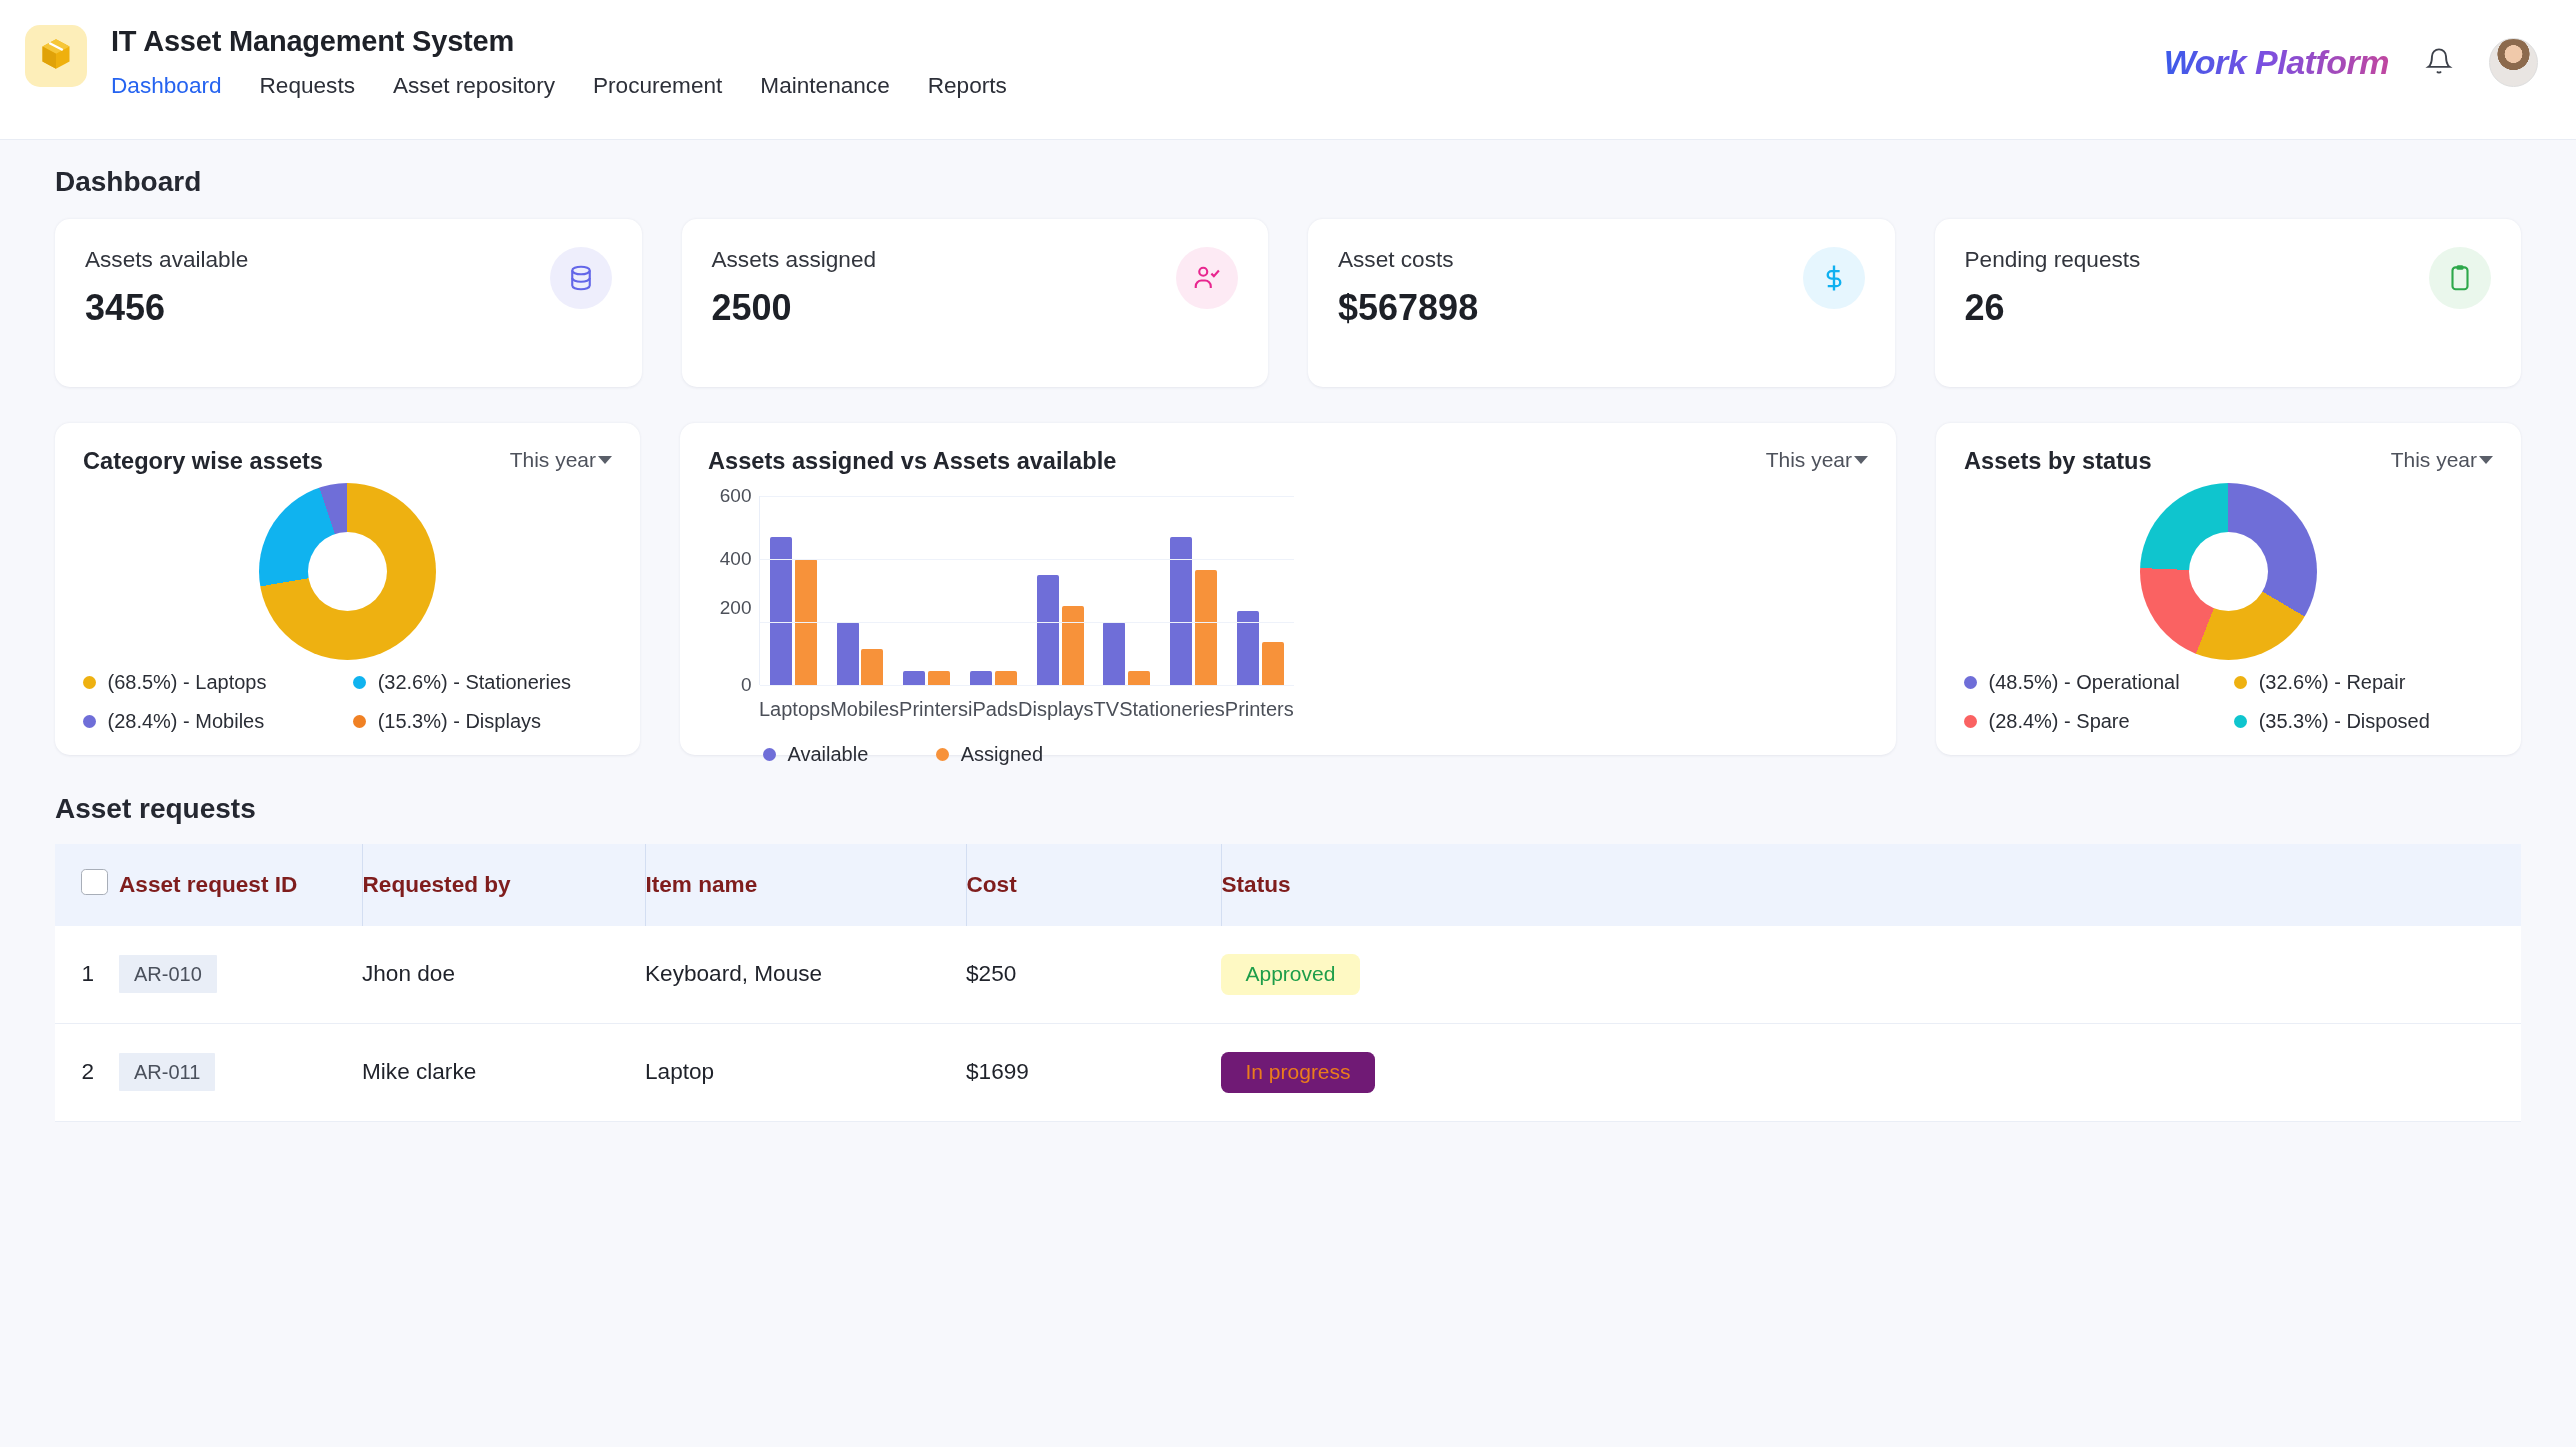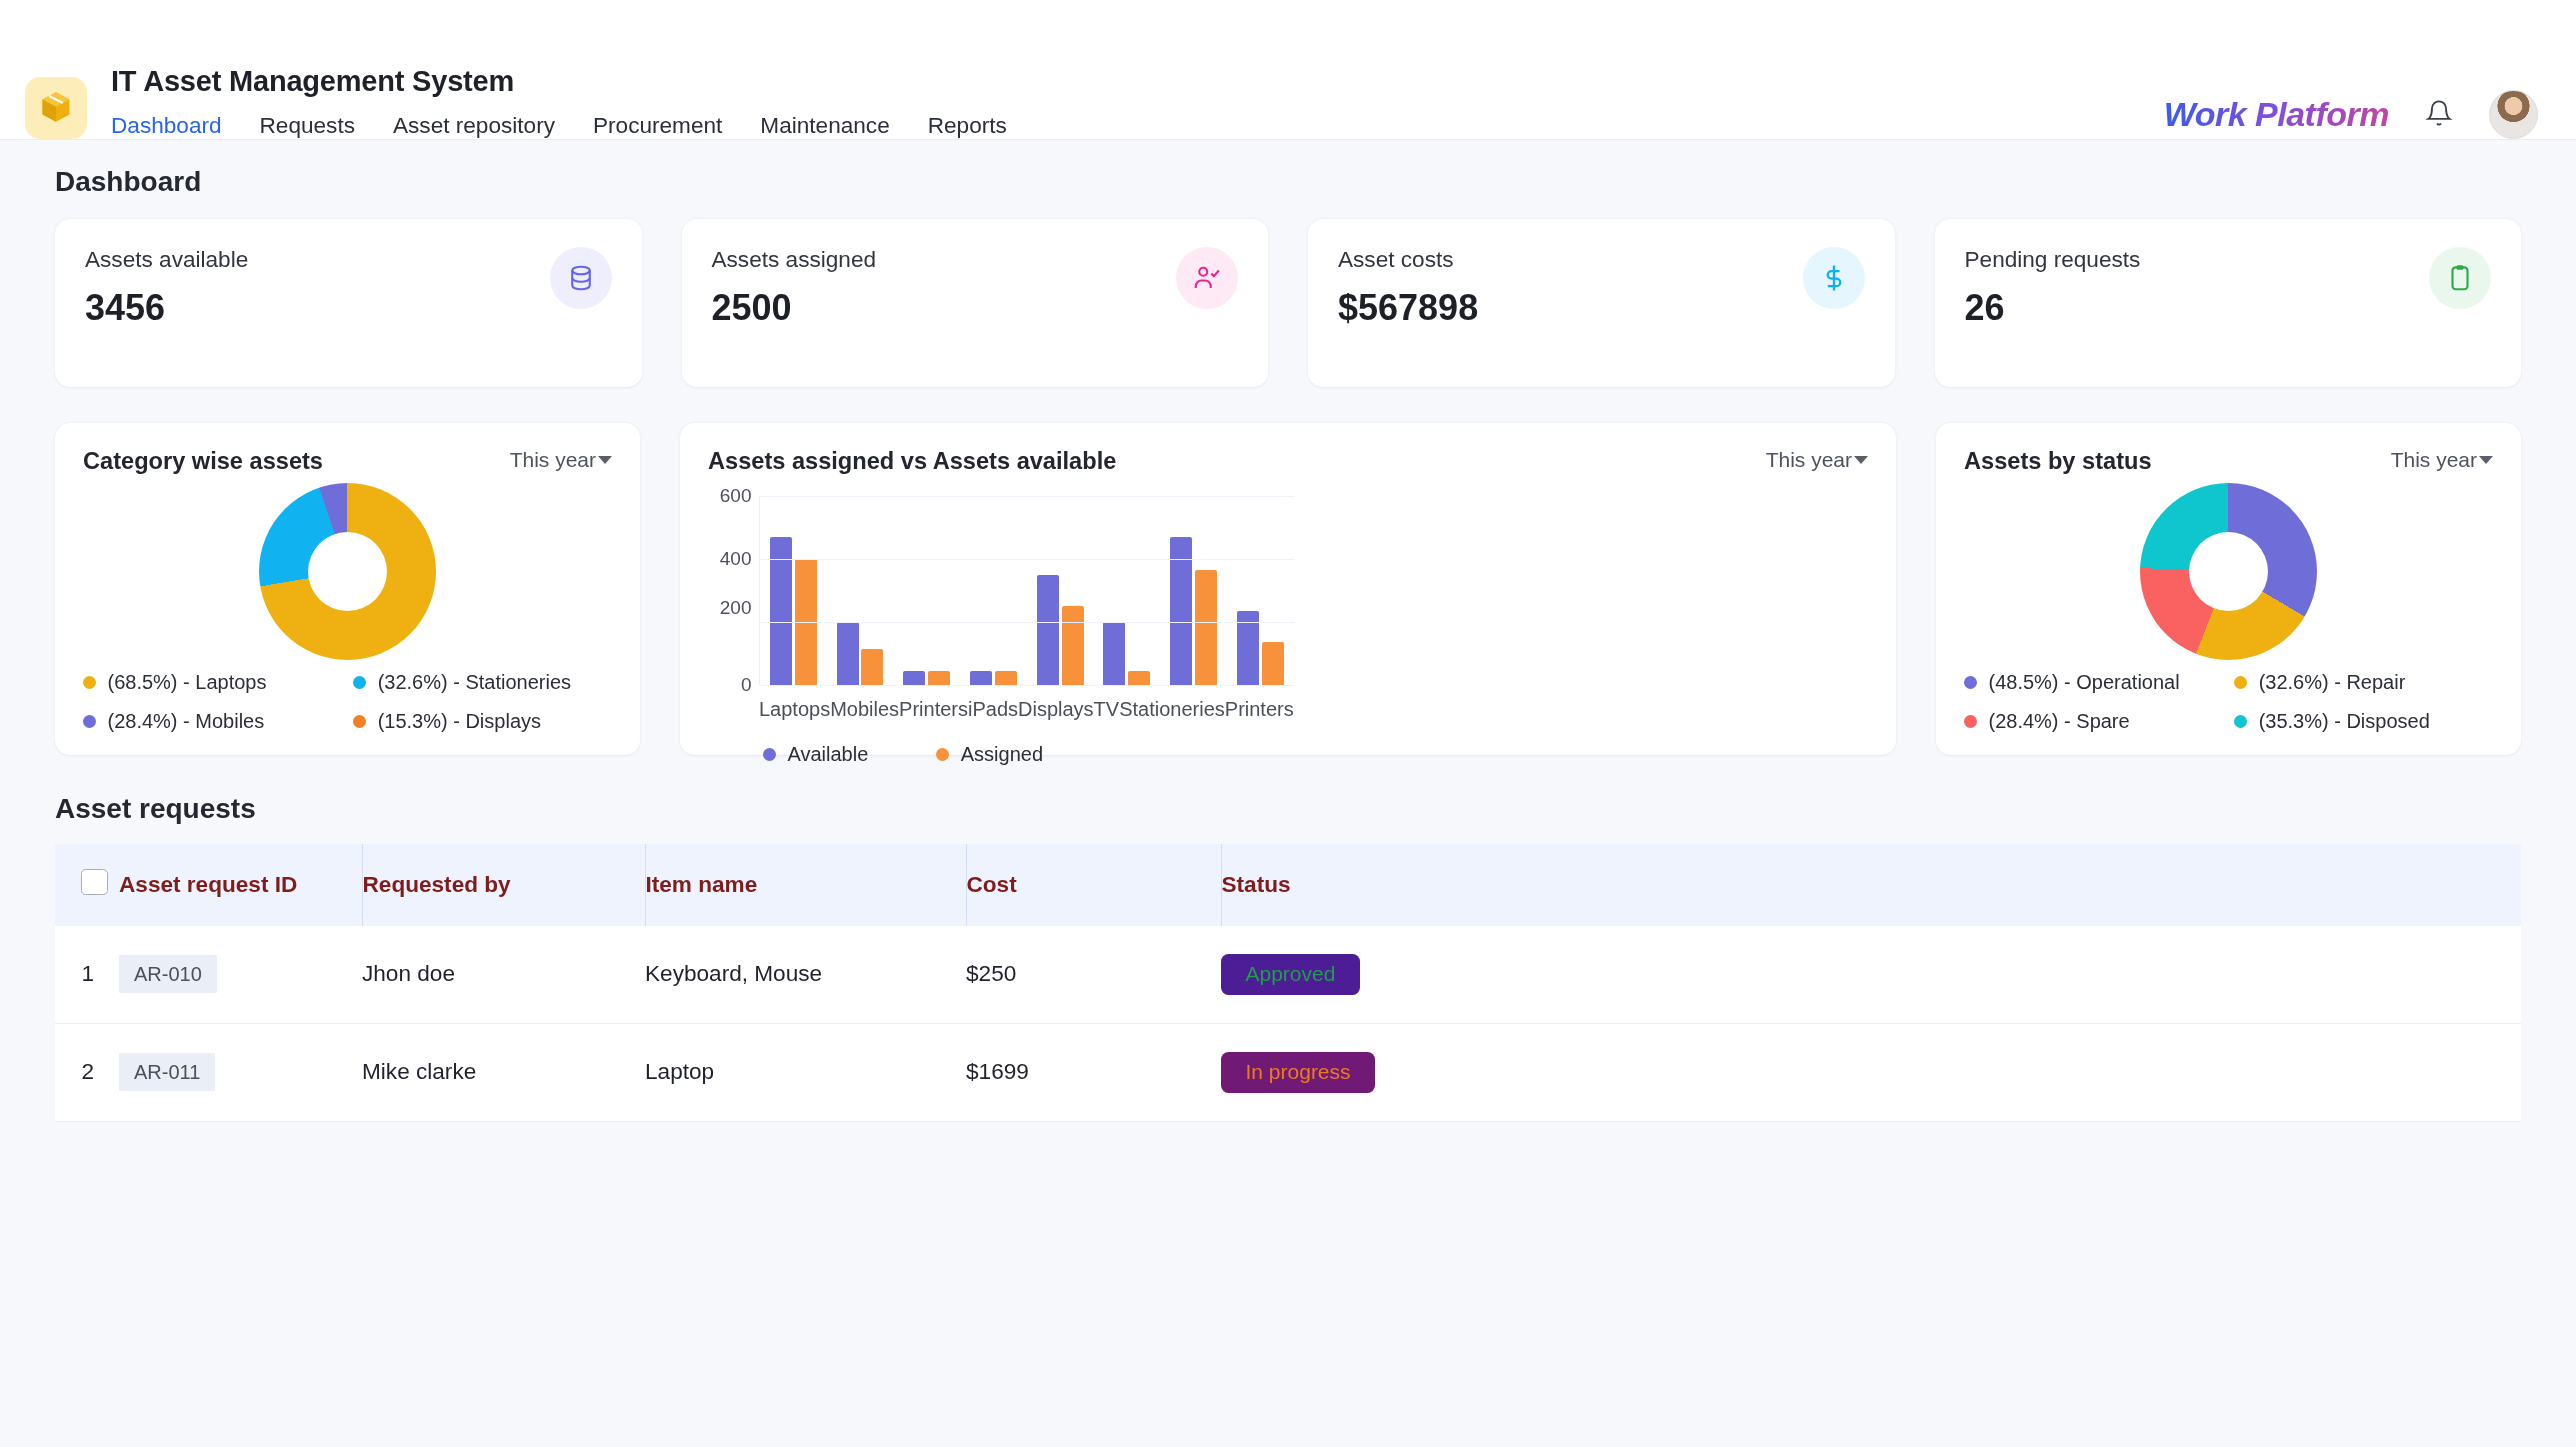--- a/index.html
+++ b/index.html
@@ -7,21 +7,21 @@
     width: 2576px; height: 1447px;
     background: #f7f8fc;
     font-family: "Liberation Sans", sans-serif;
     color: #26282e;
     overflow: hidden;
   }
 
   
   .topbar {
     height: 140px; background: #ffffff;
-    display: flex; align-items: flex-end;
+    display: flex; align-items: flex-start;
     padding: 21px 38px 0 24.5px;
     border-bottom: 1.9px solid #e8ecf4;
     position: relative;
   }
   .logo-tile {
     width: 62px; height: 62px; border-radius: 15px;
     background: #fdeeb9; flex: 0 0 auto;
     display: flex; align-items: center; justify-content: center;
     margin-top: 3.8px;
   }
@@ -121,21 +121,21 @@
   }
   .cb {
     width: 26.4px; height: 26.4px; border: 1.9px solid #a8aeb8; border-radius: 4.7px;
     background: #fff; display: inline-block; cursor: pointer;
   }
   .chip {
     display: inline-block; background: #e9eef7; color: #4a505c;
     border-radius: 1px; padding: 7.5px 15px; font-size: 20px;
   }
   .badge { display: inline-block; border-radius: 7.5px; padding: 8.5px 24.5px; font-size: 21px; }
-  .badge.approved { background: #4c1d95; color: #1e9e4a; }
+  .badge.approved { background: #fef9c3; color: #1e9e4a; }
   .badge.progress { background: #701a75; color: #ea7c1c; }
   .c-idx { width: 64px; padding-left: 26.4px !important; }
   .c-id { width: 243px; }
   .c-by { width: 283px; }
   .c-item { width: 321px; }
   .c-cost { width: 255px; }
 </style>
 </head>
 <body>
 

